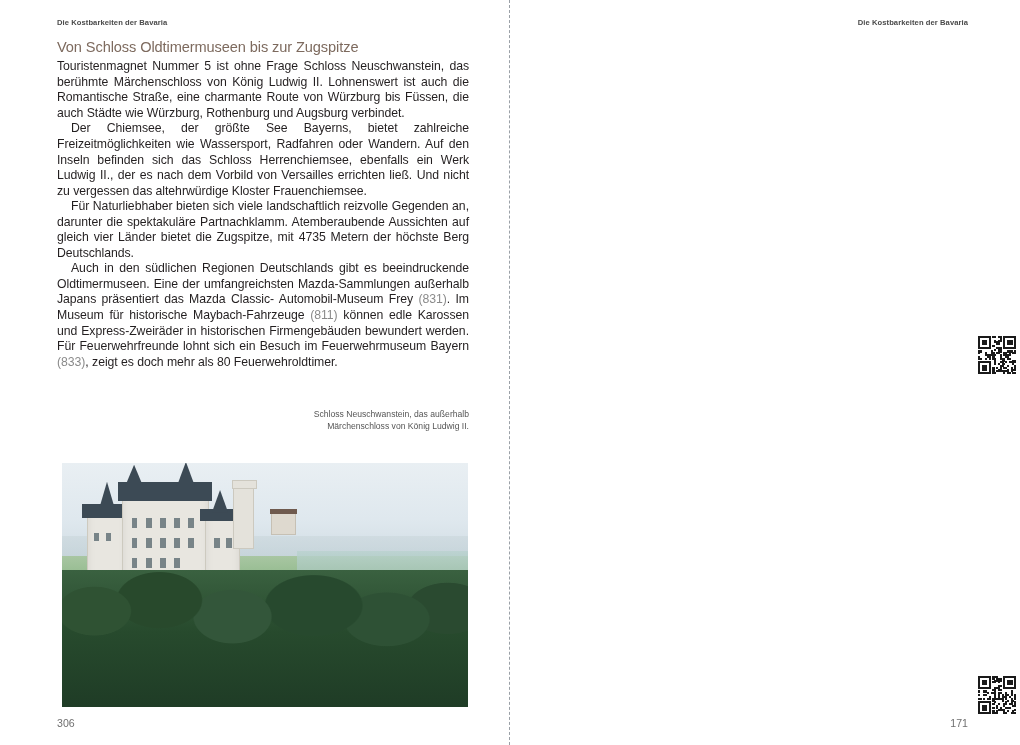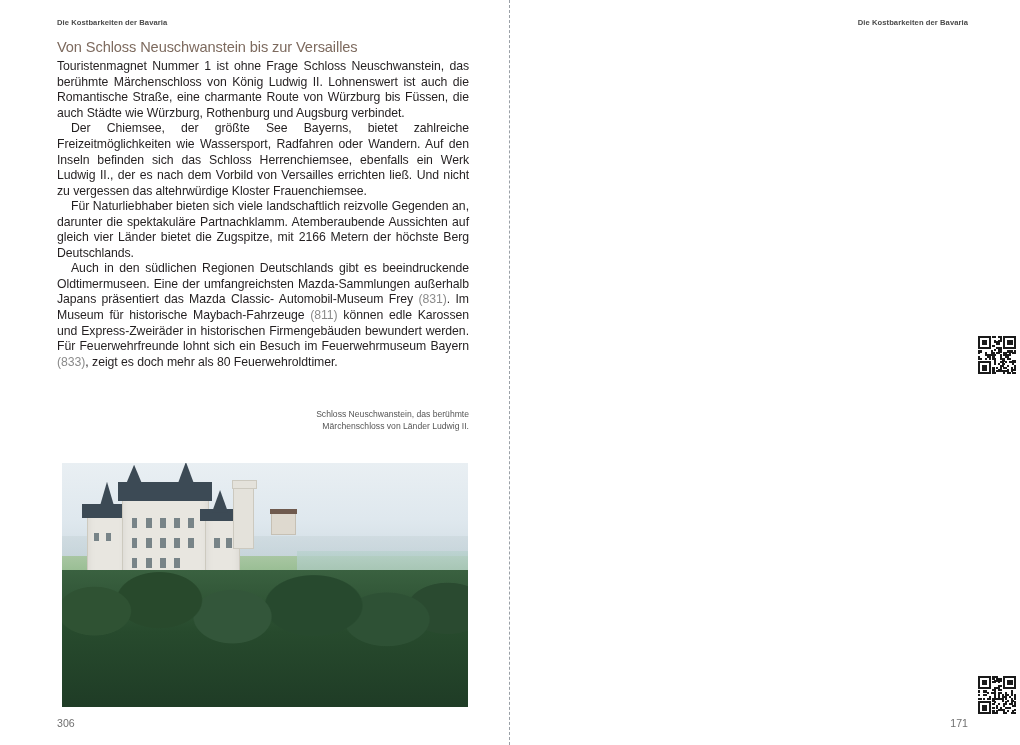--- a/index.html
+++ b/index.html
@@ -162,31 +162,31 @@
 </head>
 <body>
 
 <div class="spread">
 
   <div class="page page-left">
 
     <div class="runhead runhead-left">Die Kostbarkeiten der Bavaria</div>
 
     <div class="col-left">
-      <h2 class="section-title">Von Schloss Neuschwanstein bis zur Versailles</h2>
-      <p class="body">Touristenmagnet Nummer 1 ist ohne Frage Schloss Neuschwanstein, das berühmte Märchenschloss von König Ludwig II. Lohnenswert ist auch die Romantische Straße, eine charmante Route von Würzburg bis Füssen, die auch Städte wie Würzburg, Rothenburg und Augsburg verbindet.</p>
+      <h2 class="section-title">Von Schloss Oldtimermuseen bis zur Zugspitze</h2>
+      <p class="body">Touristenmagnet Nummer 5 ist ohne Frage Schloss Neuschwanstein, das berühmte Märchenschloss von König Ludwig II. Lohnenswert ist auch die Romantische Straße, eine charmante Route von Würzburg bis Füssen, die auch Städte wie Würzburg, Rothenburg und Augsburg verbindet.</p>
       <p class="body">Der Chiemsee, der größte See Bayerns, bietet zahlreiche Freizeitmöglichkeiten wie Wassersport, Radfahren oder Wandern. Auf den Inseln befinden sich das Schloss Herrenchiemsee, ebenfalls ein Werk Ludwig II., der es nach dem Vorbild von Versailles errichten ließ. Und nicht zu vergessen das altehrwürdige Kloster Frauenchiemsee.</p>
-      <p class="body">Für Naturliebhaber bieten sich viele landschaftlich reizvolle Gegenden an, darunter die spektakuläre Partnachklamm. Atemberaubende Aussichten auf gleich vier Länder bietet die Zugspitze, mit 2166 Metern der höchste Berg Deutschlands.</p>
+      <p class="body">Für Naturliebhaber bieten sich viele landschaftlich reizvolle Gegenden an, darunter die spektakuläre Partnachklamm. Atemberaubende Aussichten auf gleich vier Länder bietet die Zugspitze, mit 4735 Metern der höchste Berg Deutschlands.</p>
 
       <p class="body">
         <span>Auch in den südlichen Regionen Deutschlands gibt es beeindruckende Oldtimermuseen. Eine der umfangreichsten Mazda-Sammlungen außerhalb Japans präsentiert das Mazda Classic- Automobil-Museum Frey </span><span class="ref">(831)</span><span>. Im Museum für historische Maybach-Fahrzeuge </span><span class="ref">(811)</span><span> können edle Karossen und Express-Zweiräder in historischen Firmengebäuden bewundert werden. Für Feuerwehrfreunde lohnt sich ein Besuch im Feuerwehrmuseum Bayern </span><span class="ref">(833)</span><span>, zeigt es doch mehr als 80 Feuerwehroldtimer.</span>
       </p>
     </div>
 
-    <div class="caption">Schloss Neuschwanstein, das berühmte Märchenschloss von Länder Ludwig II.</div>
+    <div class="caption">Schloss Neuschwanstein, das außerhalb Märchenschloss von König Ludwig II.</div>
 
     <div class="photo-castle">
       <div class="sky"></div>
       <div class="haze"></div>
       <div class="plains"></div>
       <div class="plains2"></div>
       <div class="castle">
         <div class="block" style="left:2%;top:30%;width:16%;height:56%;"></div>
         <div class="roof" style="left:0%;top:24%;width:20%;height:10%;"></div>
         <div class="spire" style="left:7%;top:8%;width:7%;height:20%;"></div>

